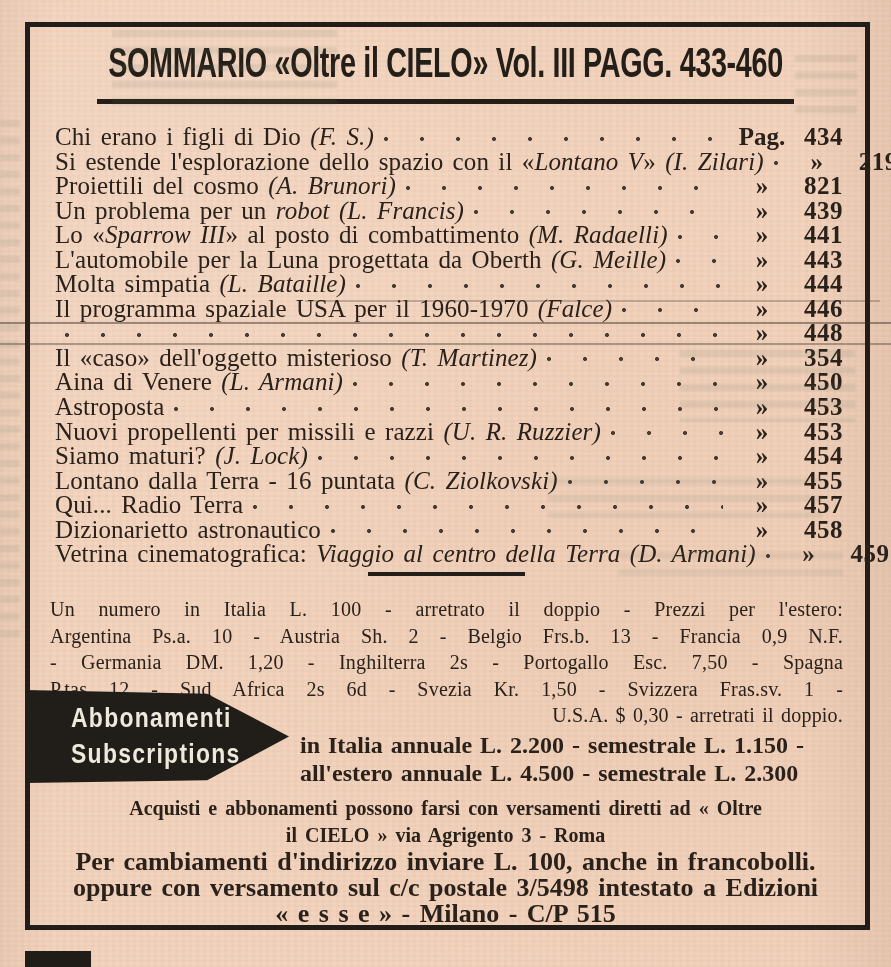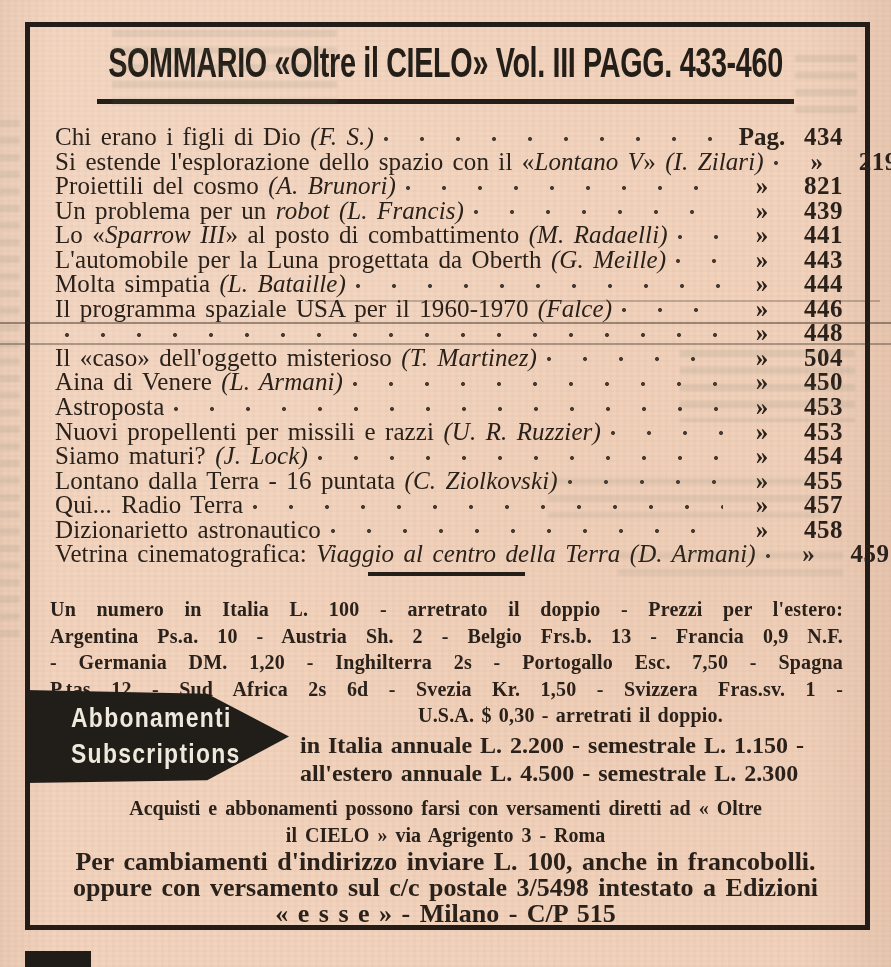--- a/index.html
+++ b/index.html
@@ -61,25 +61,25 @@
   .marker{ flex:0 0 62px; text-align:center; font-weight:700; }
   .pagenum{ flex:0 0 50px; text-align:right; font-weight:700; letter-spacing:.5px; }
   
   .mid-rule{
     position:absolute; left:368px; top:572px; width:157px; height:4px;
     background:#241e18;
   }
   
   .prices{
     position:absolute; left:50px; top:596px; width:793px;
-    font-weight:700; font-size:20px; line-height:26.5px;
+    font-weight:400; font-size:20px; line-height:26.5px;
     letter-spacing:.2px; word-spacing:2px;
   }
   .prices .just{ text-align:justify; text-align-last:justify; }
-  .prices .last{ text-align:left; padding-left:368px; white-space:nowrap; }
+  .prices .last{ text-align:right; padding-left:368px; white-space:nowrap; }
   
   .banner{
     position:absolute; left:25px; top:690px; width:264px; height:93px;
     background:var(--banner-bg);
     -webkit-clip-path:polygon(0 0, 69% 4%, 100% 50%, 69% 97%, 0 100%);
     clip-path:polygon(0 0, 69% 4%, 100% 50%, 69% 97%, 0 100%);
     padding:10px 0 0 46px;
   }
   .banner-line{
     font-family:"Liberation Sans", sans-serif;
@@ -186,21 +186,21 @@
     </div>
     <div class="toc-row">
       <span class="leader"></span>
       <span class="marker">»</span>
       <span class="pagenum">448</span>
     </div>
     <div class="toc-row">
       <span class="toc-title"><span>Il «caso» dell'oggetto misterioso </span><span class="it">(T. Martinez)</span></span>
       <span class="leader"></span>
       <span class="marker">»</span>
-      <span class="pagenum">504</span>
+      <span class="pagenum">354</span>
     </div>
     <div class="toc-row">
       <span class="toc-title"><span>Aina di Venere </span><span class="it">(L. Armani)</span></span>
       <span class="leader"></span>
       <span class="marker">»</span>
       <span class="pagenum">450</span>
     </div>
     <div class="toc-row">
       <span class="toc-title"><span>Astroposta</span></span>
       <span class="leader"></span>

